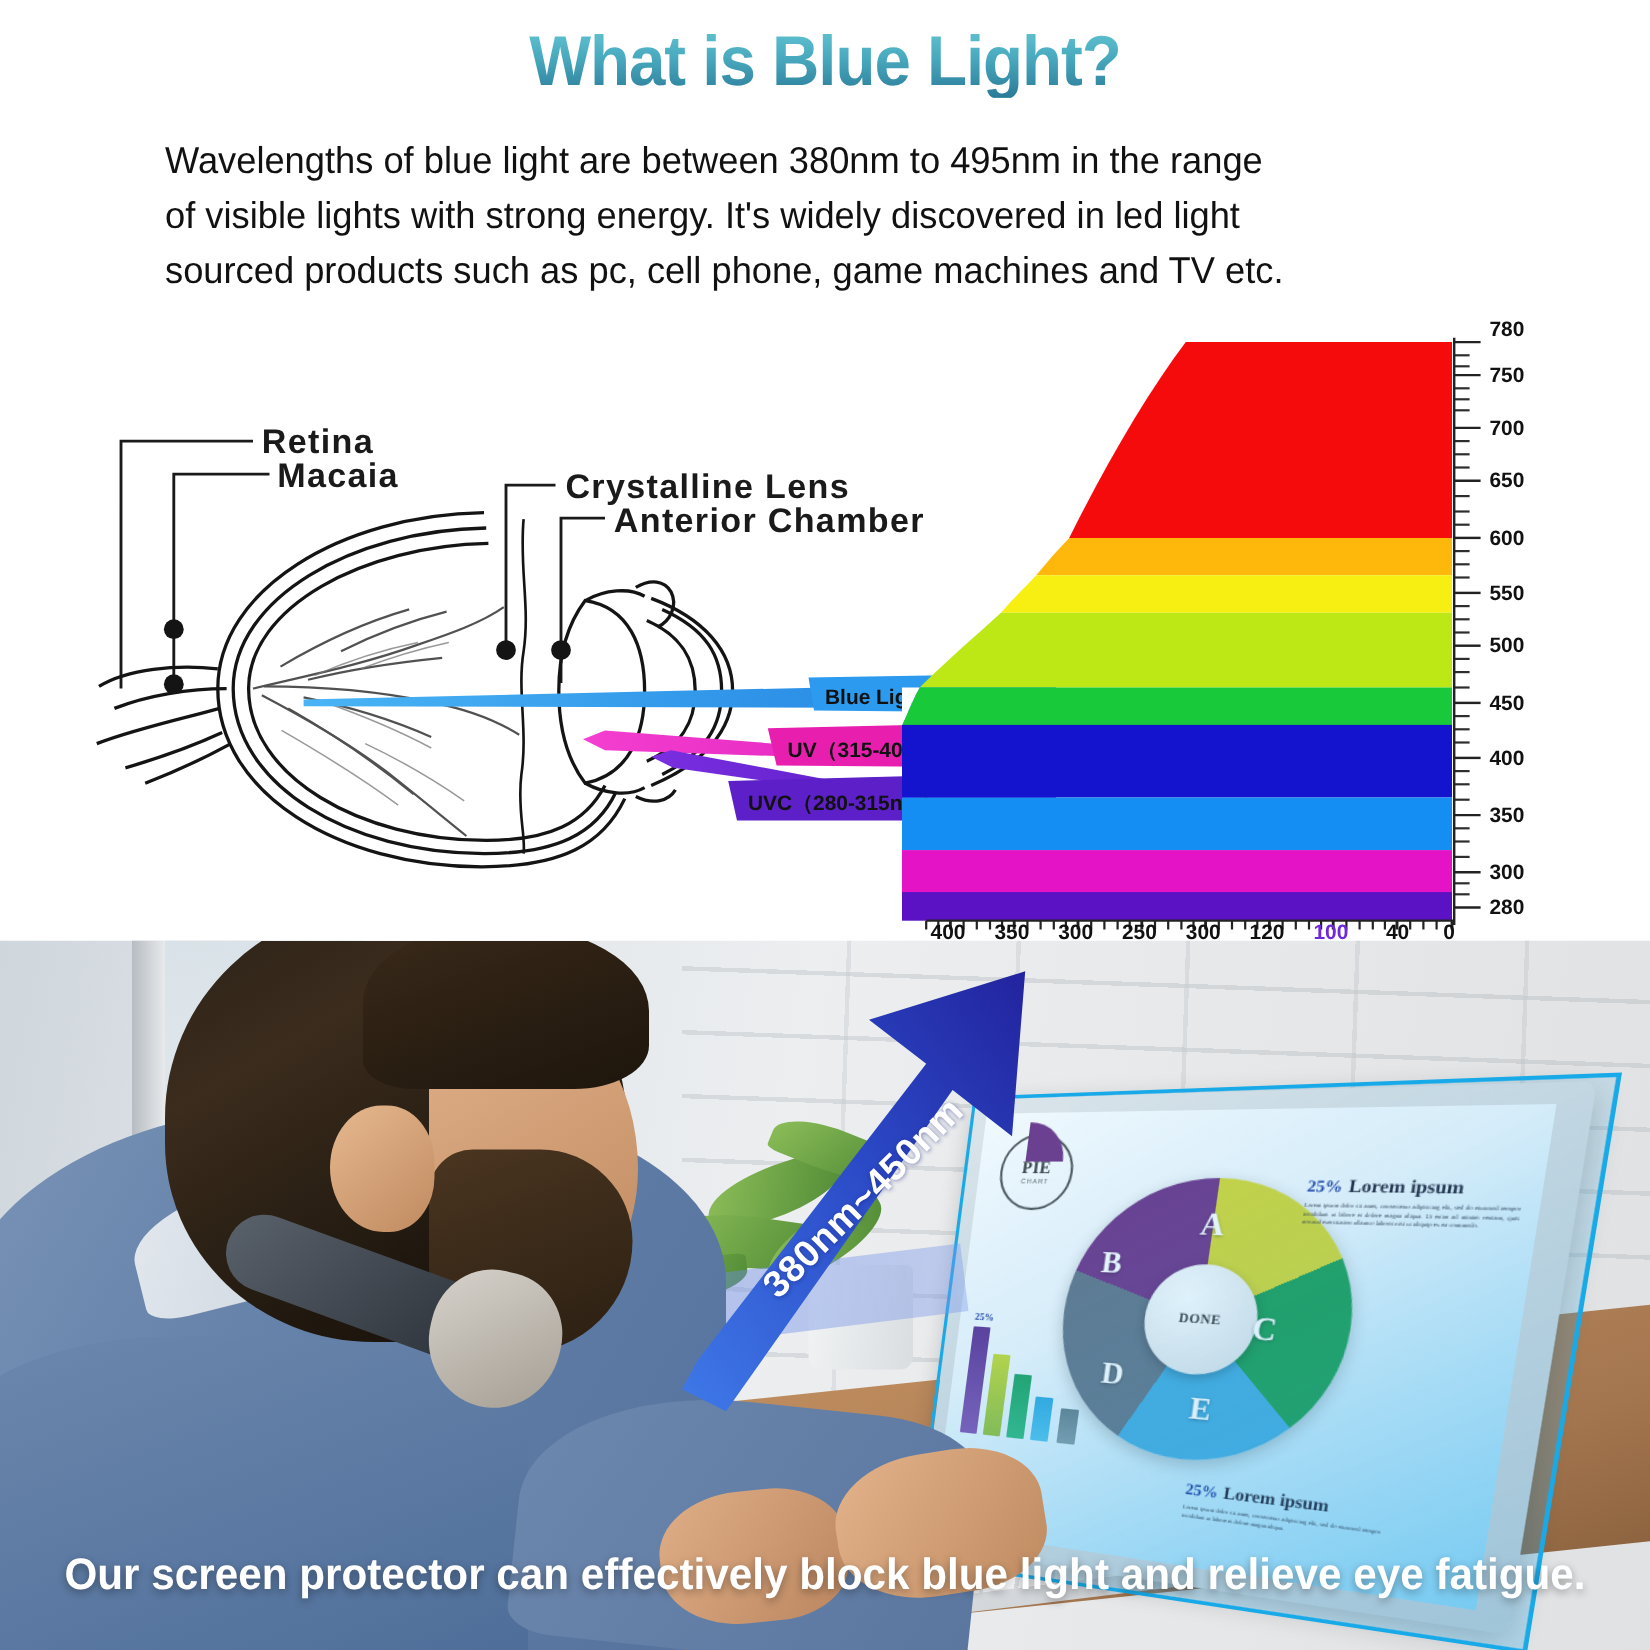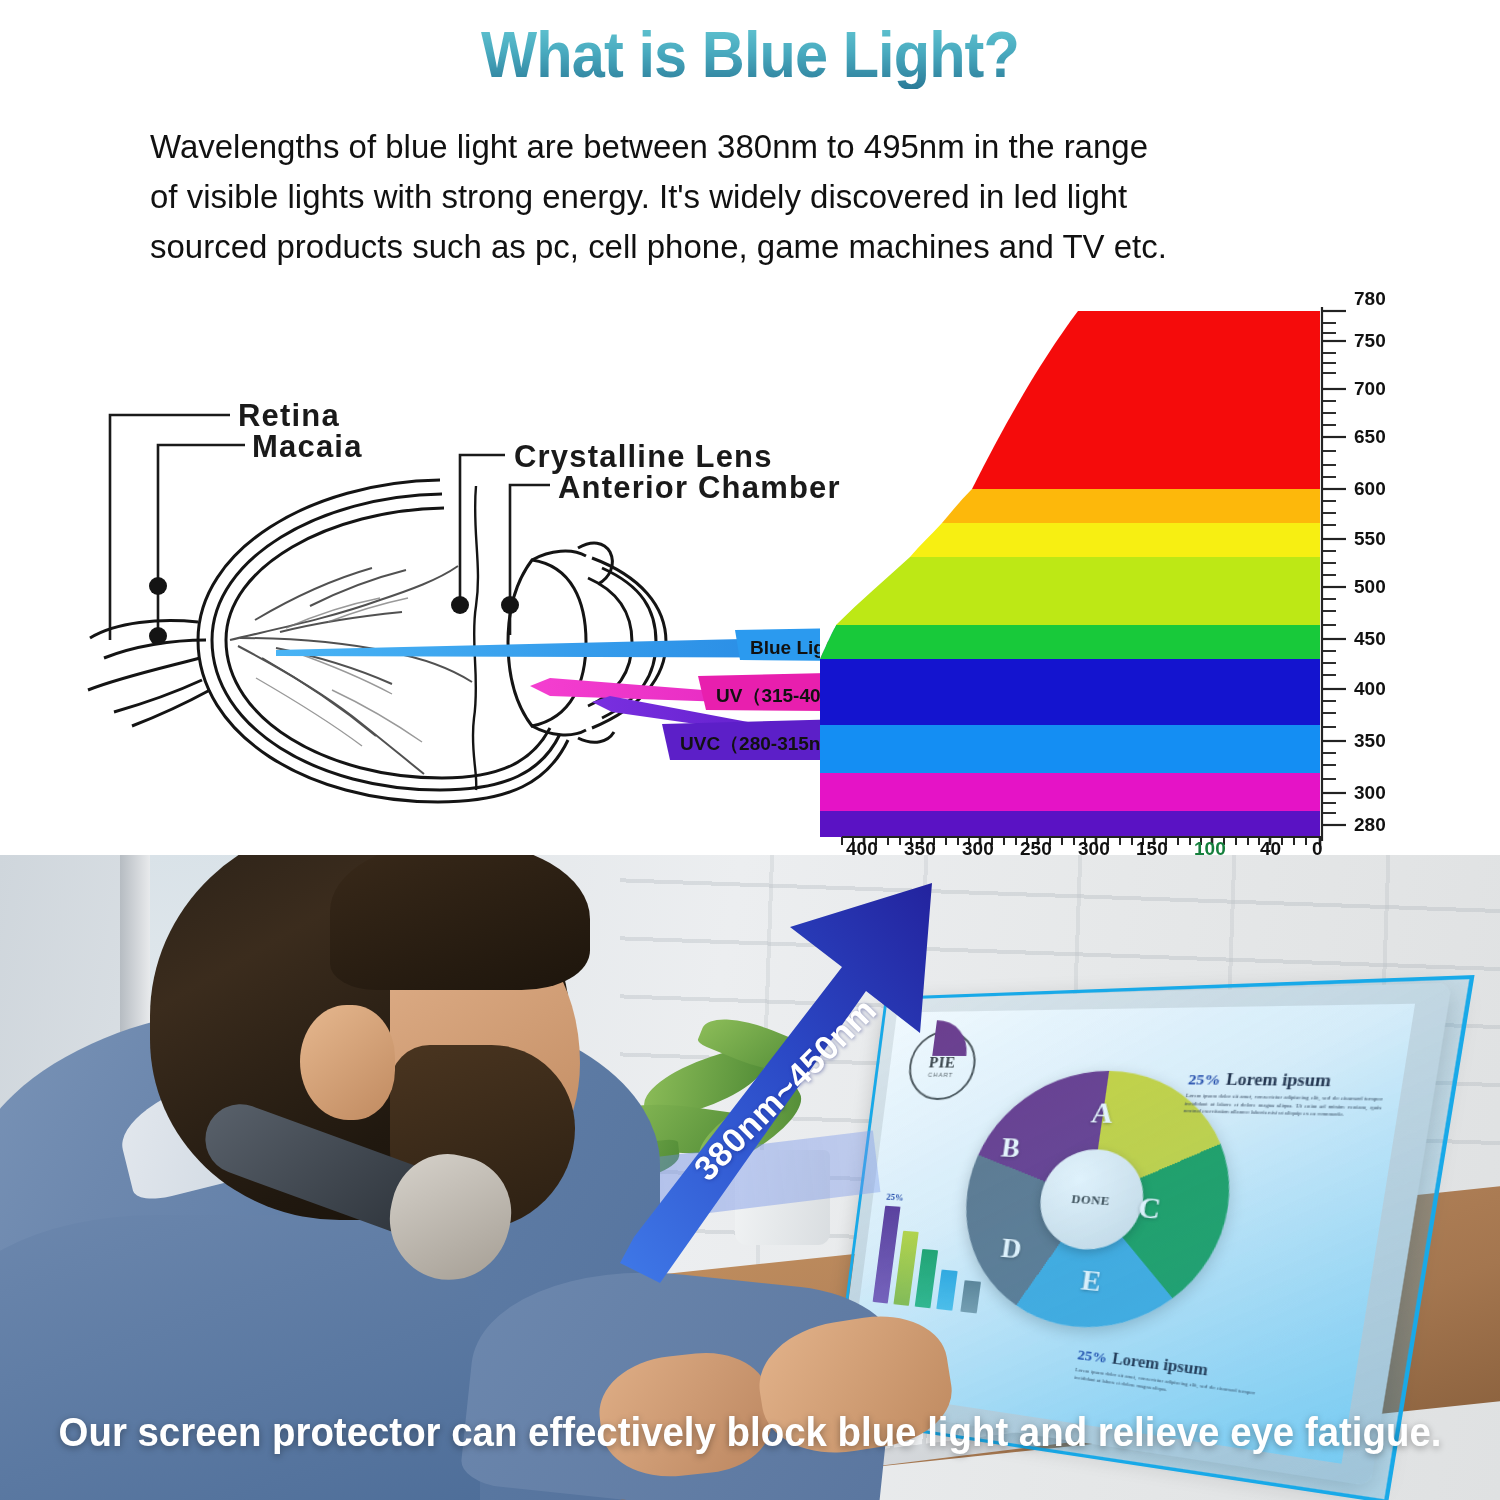--- a/index.html
+++ b/index.html
@@ -22,21 +22,21 @@
   }
 
   #intro-paragraph{
     position:absolute;left:150px;top:122px;width:1200px;
     font-size:34px;line-height:1.47;color:#111;
     text-align:left;transform:scaleX(.97);transform-origin:left top;
   }
   #intro-paragraph div{white-space:nowrap;}
 
   
-  #eye-diagram{position:absolute;left:80px;top:390px;width:880px;height:430px;}
+  #eye-diagram{position:absolute;left:80px;top:376px;width:880px;height:430px;}
   #eye-svg{display:block;width:880px;height:430px;}
 
   .label-text{
     font-family:"Liberation Sans",sans-serif;
     font-size:31px;font-weight:bold;fill:#1a1a1a;letter-spacing:1.2px;
   }
 
   
   .ray-caption{
     font-family:"Liberation Sans",sans-serif;
@@ -475,22 +475,22 @@
           </g>
         </g>
       </svg>
 
       <div style="position:absolute;left:0;top:553px;width:620px;height:30px;">
         <span class="axis-label" style="position:absolute;left:26px;font-size:19px;font-weight:bold;color:#111;">400</span>
         <span class="axis-label" style="position:absolute;left:84px;font-size:19px;font-weight:bold;color:#111;">350</span>
         <span class="axis-label" style="position:absolute;left:142px;font-size:19px;font-weight:bold;color:#111;">300</span>
         <span class="axis-label" style="position:absolute;left:200px;font-size:19px;font-weight:bold;color:#111;">250</span>
         <span class="axis-label" style="position:absolute;left:258px;font-size:19px;font-weight:bold;color:#111;">300</span>
-        <span class="axis-label" style="position:absolute;left:316px;font-size:19px;font-weight:bold;color:#111;">150</span>
-        <span class="axis-label" style="position:absolute;left:374px;font-size:19px;font-weight:bold;color:#15803d;">100</span>
+        <span class="axis-label" style="position:absolute;left:316px;font-size:19px;font-weight:bold;color:#111;">120</span>
+        <span class="axis-label" style="position:absolute;left:374px;font-size:19px;font-weight:bold;color:#6d28d9;">100</span>
         <span class="axis-label" style="position:absolute;left:440px;font-size:19px;font-weight:bold;color:#111;">40</span>
         <span class="axis-label" style="position:absolute;left:492px;font-size:19px;font-weight:bold;color:#111;">0</span>
       </div>
     </div>
   </div>
 
   <div id="photo-panel">
 
     <div class="ph" id="wall"></div>
     <div class="ph" id="bricks"></div>

